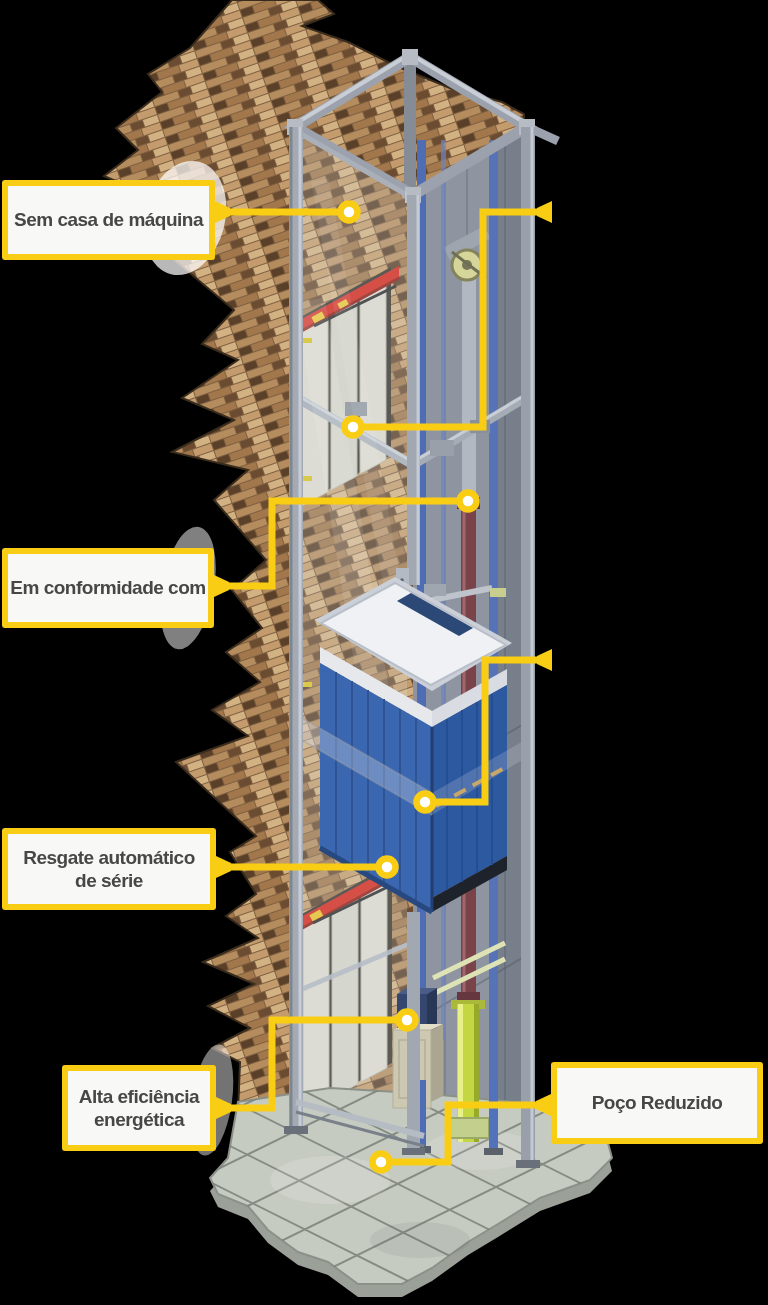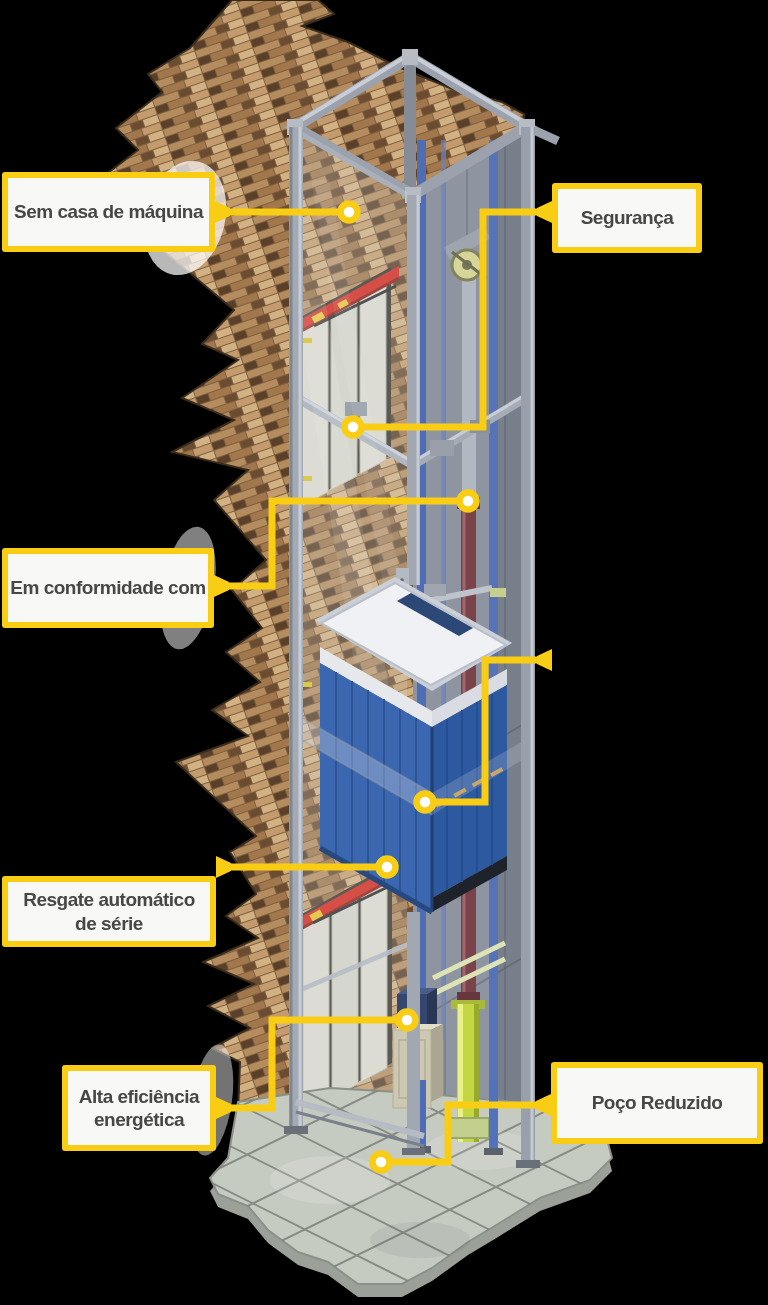--- a/index.html
+++ b/index.html
@@ -290,30 +290,27 @@
       <polygon points="216,878 216,856 231,863 231,871" class="connector-nub"></polygon>
       <circle cx="387" cy="867" r="8.5" class="connector-dot"></circle>
       <polyline points="216,1108 272,1108 272,1020 407,1020" class="connector-line"></polyline>
       <polygon points="216,1119 216,1097 231,1104 231,1112" class="connector-nub"></polygon>
       <circle cx="407" cy="1020" r="8.5" class="connector-dot"></circle>
       <polyline points="551,1105 448,1105 448,1162 381,1162" class="connector-line"></polyline>
       <polygon points="551,1094 551,1116 536,1109 536,1101" class="connector-nub"></polygon>
       <circle cx="381" cy="1162" r="8.5" class="connector-dot"></circle>
     </svg>
 
-<div class="callout" style="left: 2px; top: 172px; width: 213px; height: 80px;">
+<div class="callout" style="left: 2px; top: 180px; width: 213px; height: 80px;">
   <span>Sem casa de máquina</span>
-</div>
-<div class="callout" style="left: 552px; top: 183px; width: 150px; height: 70px;">
-  <span>Segurança</span>
 </div>
 <div class="callout" style="left: 2px; top: 548px; width: 212px; height: 80px;">
   <span>Em conformidade com</span>
 </div>
-<div class="callout" style="left: 2px; top: 828px; width: 214px; height: 71px; margin-top: 48px;">
+<div class="callout" style="left: 2px; top: 828px; width: 214px; height: 82px;">
   <span>Resgate automático</span>
   <span>de série</span>
 </div>
 <div class="callout" style="left: 62px; top: 1065px; width: 154px; height: 86px;">
   <span>Alta eficiência</span>
   <span>energética</span>
 </div>
 <div class="callout" style="left: 551px; top: 1062px; width: 212px; height: 82px;">
   <span>Poço Reduzido</span>
 </div>

